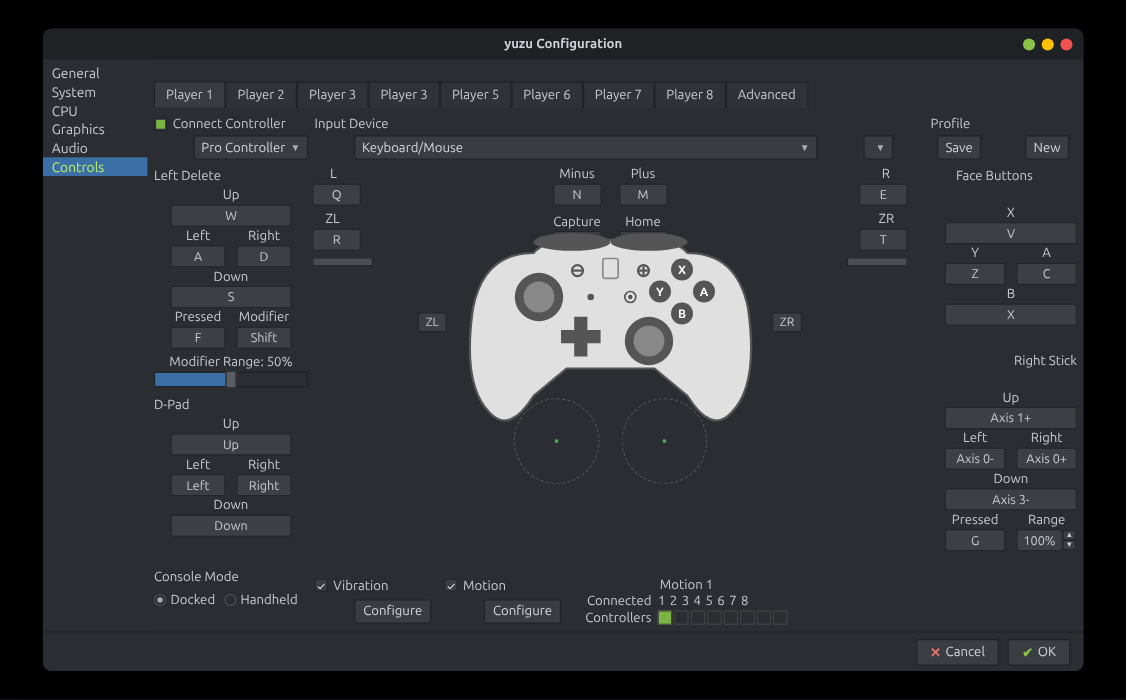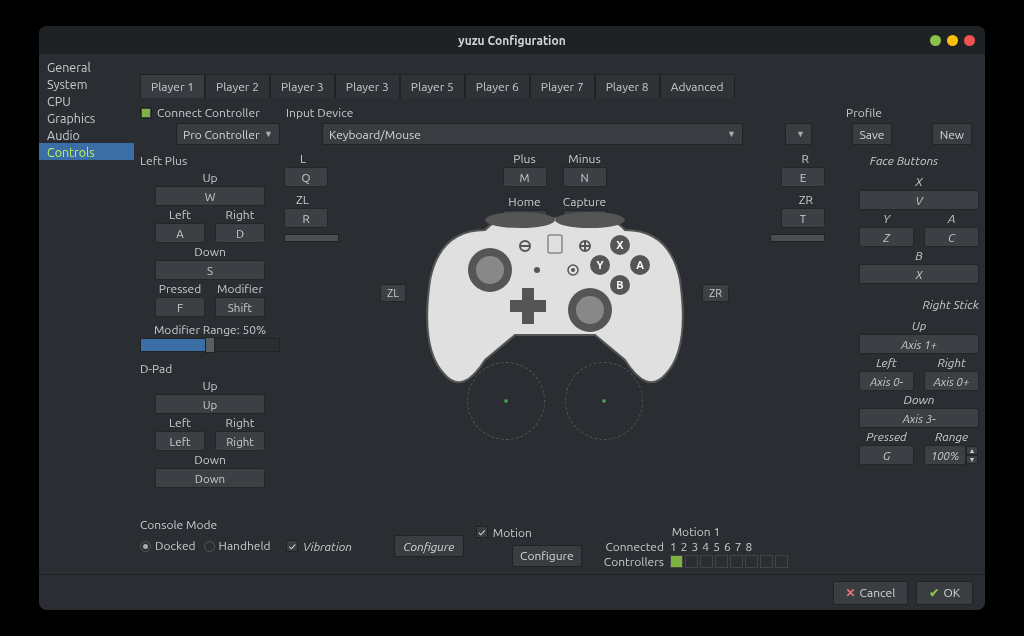--- a/index.html
+++ b/index.html
@@ -26,21 +26,21 @@
 .chk-box.on::after { content: ""; width: 8px; height: 8px; background: #7cb342; }
 .chk-box.tick::after { content: "✓"; font-size: 10px; color: #fff; }
 .select, .btn, input.txt { background: #393d41; border: 1px solid #202326; color: #d4d8dc; height: 22px; font-size: 12px; padding: 0 6px; border-radius: 2px; display: flex; align-items: center; cursor: pointer; margin-left: 36px; }
 .select { justify-content: space-between; }
 .select .arrow { font-size: 9px; color: #aaa; margin-left: 4px; }
 .btn { justify-content: center; min-width: 40px; }
 .btn.wide { min-width: 70px; }
 .grid3 { position: absolute; top: 54px; left: 0; right: 0; bottom: 56px; display: flex; }
 .colL { width: 140px; display: flex; flex-direction: column; gap: 2px; }
 .colC { flex: 1; position: relative; padding: 0 4px; }
-.colR { width: 150px; display: flex; flex-direction: column; gap: 6px; align-items: flex-end; font-style: italic; }
+.colR { width: 150px; display: flex; flex-direction: column; gap: 18px; align-items: flex-end; }
 .grp { font-size: 12px; color: #c8ccd0; padding: 2px 0; }
 .cross { display: grid; grid-template-columns: 50px 50px; grid-template-rows: auto auto auto auto auto auto; gap: 2px 10px; justify-content: center; }
 .cross .full2 { grid-column: 1 / 3; text-align: center; }
 .minibtn { background: #3c4044; border: 1px solid #232629; height: 20px; font-size: 11.5px; display:flex; align-items:center; justify-content:center; min-width: 44px; cursor:pointer; border-radius:2px;}
 .slabel { font-size: 12px; text-align: center; }
 .slider { height: 14px; background: linear-gradient(to right, #3b6ea5 0%, #3b6ea5 50%, #2a2e32 50%); border: 1px solid #202326; position: relative; }
 .slider .thumb { position: absolute; left: calc(50% - 5px); top: -2px; width: 10px; height: 16px; background: #5a5e62; border:1px solid #202326; }
 .topcenter { display: flex; gap: 16px; padding: 0 0 6px 0; }
 .subcol { display:flex; flex-direction:column; align-items:center; gap:2px; }
 .motionrow { position: absolute; left: 146px; right: 158px; bottom: 0; height: 56px; display:flex; align-items:center; gap: 12px; font-size: 12px; }
@@ -127,21 +127,21 @@
               <div class="btn">Save</div>
               <div class="btn">New</div>
               <div class="btn">Console</div>
             </div>
           </div>
         </div>
 
         <div class="grid3">
 
           <div class="colL">
-            <div class="grp">Left Plus</div>
+            <div class="grp">Left Delete</div>
             <div class="cross">
               <div class="full2 slabel">Up</div>
               <div class="full2">
                   <div class="minibtn" style="margin:0 auto;">W</div>
                 </div>
               <div class="slabel">Left</div>
               <div class="slabel">Right</div>
               <div class="minibtn">A</div>
               <div class="minibtn">D</div>
               <div class="full2 slabel">Down</div>
@@ -178,29 +178,29 @@
             <div style="display:flex; justify-content:space-between;">
               <div class="subcol" style="align-items:flex-start;">
                 <div class="slabel" style="padding-left:16px;">L</div>
                 <div class="minibtn">Q</div>
                 <div class="slabel" style="padding-left:12px; margin-top:4px;">ZL</div>
                 <div class="minibtn">R</div>
                 <div style="width:55px; height:8px; background:#4a4e52; margin-top:4px; border:1px solid #202326;"></div>
               </div>
               <div class="topcenter">
                 <div class="subcol">
+                  <div class="slabel">Minus</div>
+                  <div class="minibtn">N</div>
+                  <div class="slabel" style="margin-top:6px;">Capture</div>
+                  <div class="minibtn"></div>
+                </div>
+                <div class="subcol">
                   <div class="slabel">Plus</div>
                   <div class="minibtn">M</div>
                   <div class="slabel" style="margin-top:6px;">Home</div>
-                  <div class="minibtn"></div>
-                </div>
-                <div class="subcol">
-                  <div class="slabel">Minus</div>
-                  <div class="minibtn">N</div>
-                  <div class="slabel" style="margin-top:6px;">Capture</div>
                   <div class="minibtn"></div>
                 </div>
               </div>
               <div class="subcol" style="align-items:flex-end;">
                 <div class="slabel" style="padding-right:16px;">R</div>
                 <div class="minibtn">E</div>
                 <div class="slabel" style="padding-right:12px; margin-top:4px;">ZR</div>
                 <div class="minibtn">T</div>
                 <div style="width:55px; height:8px; background:#4a4e52; margin-top:4px; border:1px solid #202326;"></div>
               </div>
@@ -287,21 +287,21 @@
         </div>
 
         <div class="console">
           <div>Console Mode</div>
           <div style="display:flex; gap:8px; margin-top:8px; align-items:center;">
             <span><span class="radio on"></span><span>Docked</span></span>
             <span><span class="radio"></span><span>Handheld</span></span>
           </div>
         </div>
         <div class="motionrow">
-          <div style="display:flex; flex-direction:row; gap:6px;font-style:italic;">
+          <div style="display:flex; flex-direction:column; gap:6px;">
             <div class="chk">
                 <span class="chk-box tick"></span>
                 <span>Vibration</span>
               </div>
             <div class="btn wide">Configure</div>
           </div>
           <div style="display:flex; flex-direction:column; gap:6px;">
             <div class="chk">
                 <span class="chk-box tick"></span>
                 <span>Motion</span>

